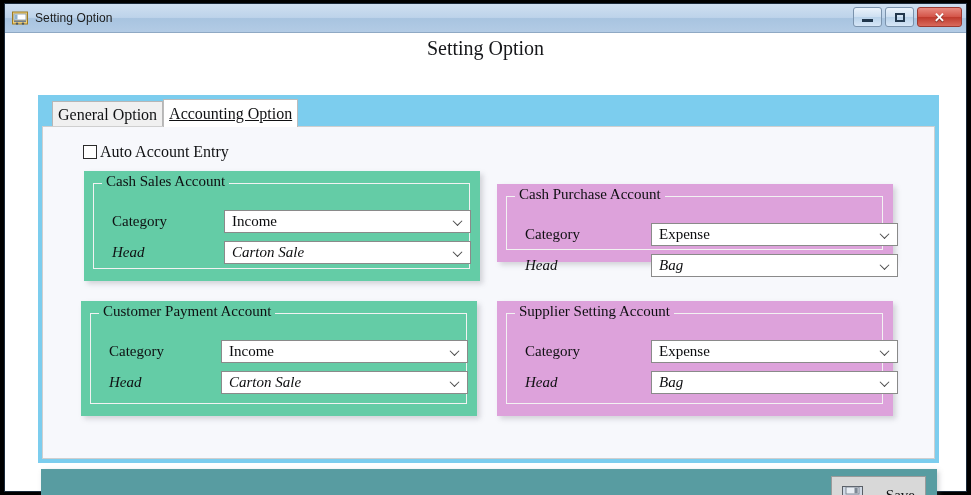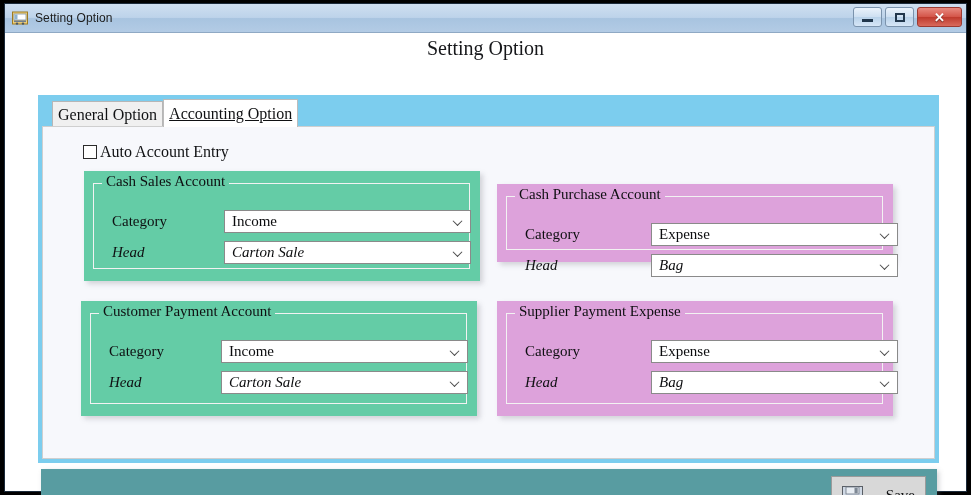--- a/index.html
+++ b/index.html
@@ -373,21 +373,21 @@
               <div class="combo">
                 <span class="combo-value">Carton Sale</span>
                 <span class="combo-arrow"></span>
               </div>
             </div>
           </div>
         </div>
 
         <div class="panel pink panel-br">
           <div class="gbox">
-            <span class="gbox-legend">Supplier Payment Expense</span>
+            <span class="gbox-legend">Supplier Setting Account</span>
 
             <div class="field row1 fl-wide">
               <span class="field-label">Category</span>
               <div class="combo">
                 <span class="combo-value">Expense</span>
                 <span class="combo-arrow"></span>
               </div>
             </div>
 
             <div class="field row2 fl-wide">

